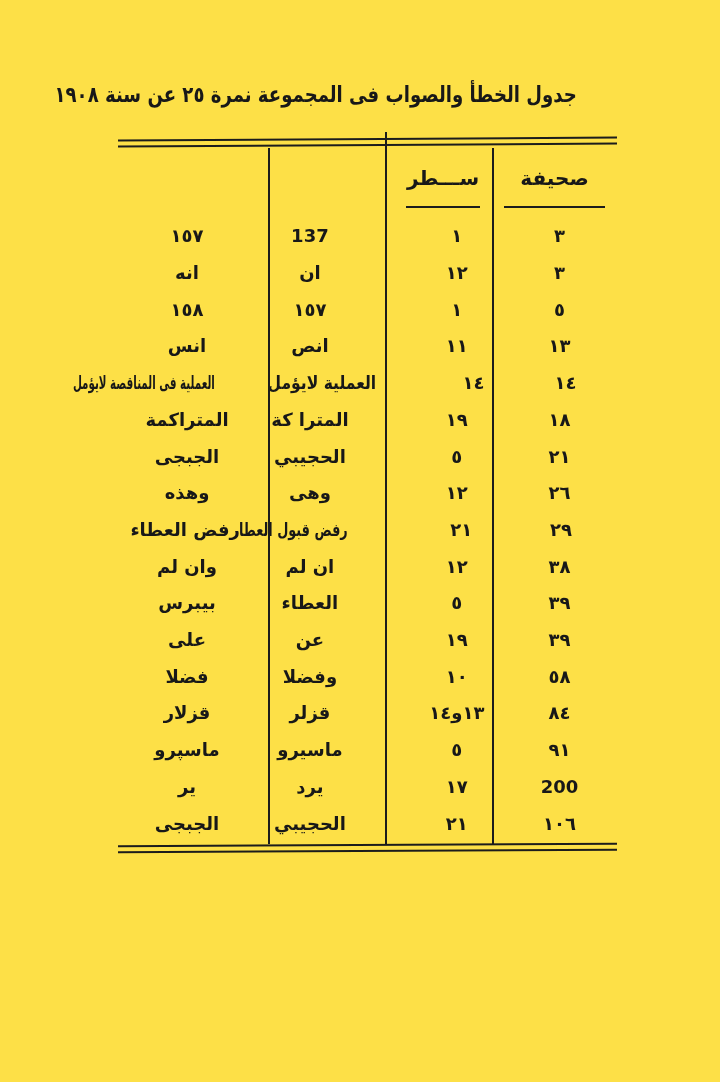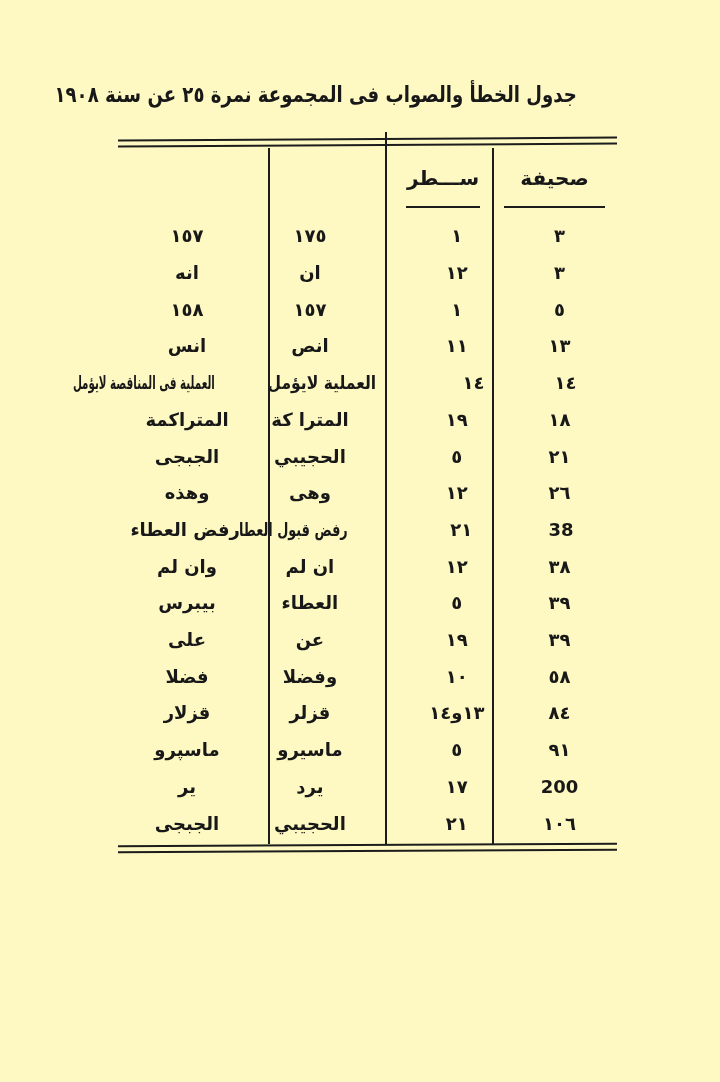--- a/index.html
+++ b/index.html
@@ -1,18 +1,18 @@
 <!DOCTYPE html>
 <html lang="ar"><head>
 <meta charset="utf-8">
 <style>
   html,body{margin:0;padding:0;background:#e8e8e8;}
   .page{
     position:relative;width:720px;height:1082px;margin:0 auto;
-    background:#fef9c3;color:#181818;overflow:hidden;
+    background:#fde047;color:#181818;overflow:hidden;
     font-family:"DejaVu Sans",sans-serif;
   }
   .title{
     position:absolute;top:82px;left:103px;width:530px;margin:0;
     text-align:center;direction:rtl;font-size:22px;font-weight:700;
     white-space:nowrap;
   }
   .title .fit{display:inline-block;white-space:nowrap;transform-origin:center;}
   .errata-table{
     position:absolute;top:138px;left:118px;width:499px;height:714px;
@@ -70,21 +70,21 @@
       <div class="hcell w-line">
         <span class="hlabel">ســـطر</span>
         <span class="hline"></span>
       </div>
     </div>
 
     <div class="tbody">
   <div class="trow">
     <div class="cell w-page"><span class="fit">٣</span></div>
     <div class="cell w-line"><span class="fit">١</span></div>
-    <div class="cell w-error"><span class="fit">١٧٥</span></div>
+    <div class="cell w-error"><span class="fit">137</span></div>
     <div class="cell w-correction"><span class="fit">١٥٧</span></div>
   </div>
 
   <div class="trow">
     <div class="cell w-page"><span class="fit">٣</span></div>
     <div class="cell w-line"><span class="fit">١٢</span></div>
     <div class="cell w-error"><span class="fit">ان</span></div>
     <div class="cell w-correction"><span class="fit">انه</span></div>
   </div>
 
@@ -124,21 +124,21 @@
   </div>
 
   <div class="trow">
     <div class="cell w-page"><span class="fit">٢٦</span></div>
     <div class="cell w-line"><span class="fit">١٢</span></div>
     <div class="cell w-error"><span class="fit">وهى</span></div>
     <div class="cell w-correction"><span class="fit">وهذه</span></div>
   </div>
 
   <div class="trow">
-    <div class="cell w-page"><span class="fit">38</span></div>
+    <div class="cell w-page"><span class="fit">٢٩</span></div>
     <div class="cell w-line"><span class="fit">٢١</span></div>
     <div class="cell w-error"><span class="fit" style="transform: scaleX(0.712);">رفض قبول العطا</span></div>
     <div class="cell w-correction"><span class="fit">رفض العطاء</span></div>
   </div>
 
   <div class="trow">
     <div class="cell w-page"><span class="fit">٣٨</span></div>
     <div class="cell w-line"><span class="fit">١٢</span></div>
     <div class="cell w-error"><span class="fit">ان لم</span></div>
     <div class="cell w-correction"><span class="fit">وان لم</span></div>

